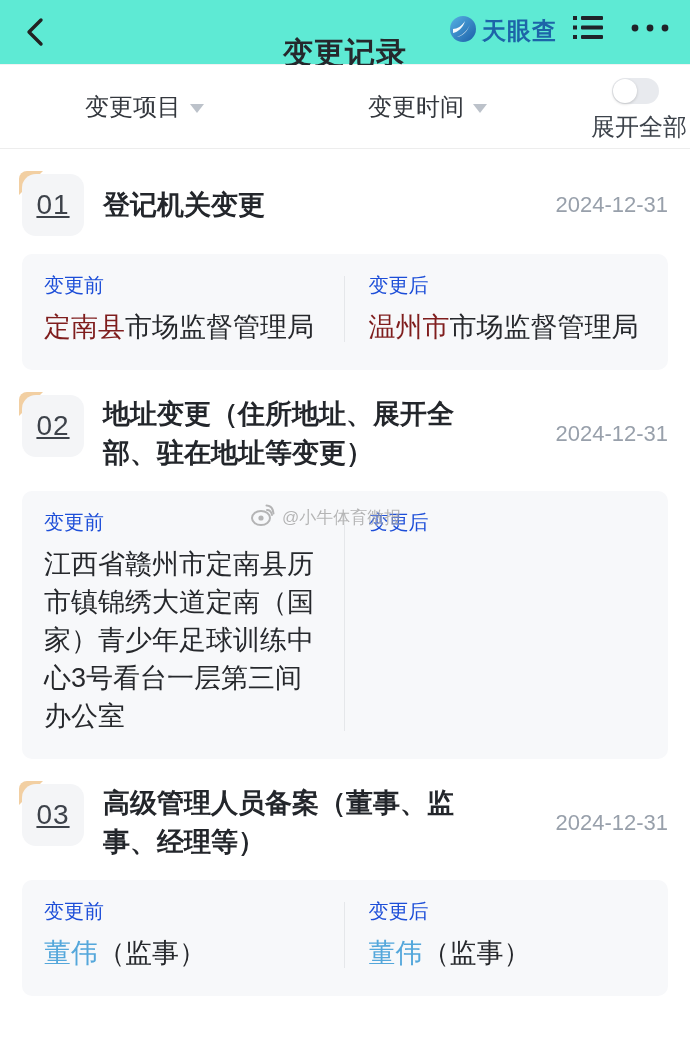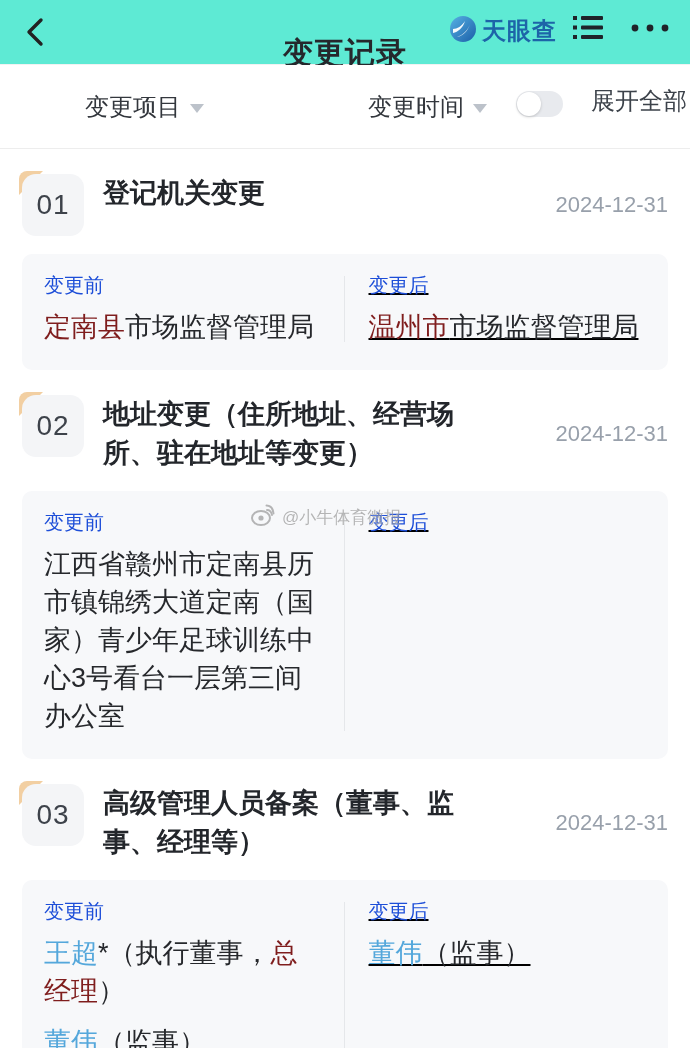--- a/index.html
+++ b/index.html
@@ -18,43 +18,43 @@
   .hdr-right{position:absolute;right:20px;top:14px;display:flex;align-items:center;gap:26px;}
   .icon-btn{cursor:pointer;display:flex;align-items:center;}
   
   .filter-bar{position:relative;height:83px;background:#fff;border-bottom:1px solid #ededed;}
   .filter{position:absolute;top:0;height:100%;display:flex;align-items:center;cursor:pointer;}
   .filter-item{left:85px;}
   .filter-time{left:368px;}
   .filter-label{font-size:24px;color:#33373d;}
   .caret{width:0;height:0;border-left:7px solid transparent;border-right:7px solid transparent;
     border-top:9px solid #bcc2ca;margin-left:9px;margin-top:4px;}
-  .expand-wrap{position:absolute;right:3px;top:13px;display:flex;flex-direction:row;align-items:flex-end;text-align:right;}
+  .expand-wrap{position:absolute;right:3px;top:13px;display:flex;flex-direction:column;align-items:flex-end;text-align:right;}
   .toggle{width:47px;height:26px;border-radius:13px;background:#e8eaee;position:relative;margin-right:28px;cursor:pointer;}
   .toggle-knob{position:absolute;left:1px;top:1px;width:24px;height:24px;border-radius:50%;background:#fff;
     box-shadow:0 1px 3px rgba(0,0,0,.18);}
   .expand-label{margin-top:7px;font-size:24px;color:#3c424a;}
   
   main{padding:0 22px;}
   .record{margin-top:25px;}
   .rec-head{display:flex;align-items:stretch;cursor:pointer;}
   .num-box{flex:none;width:62px;height:62px;position:relative;margin-right:19px;}
   .num-fold{position:absolute;top:-3px;left:-3px;width:0;height:0;
     border-top:24px solid #f2cfa2;border-right:24px solid transparent;border-top-left-radius:8px;}
   .num-inner{position:absolute;inset:0;background:#f4f5f7;border-radius:14px;
     display:flex;align-items:center;justify-content:center;
-    font-size:28px;color:#3d424a;letter-spacing:1px;}
-  .rec-title{width:382px;display:flex;align-items:flex-start;min-height:62px;
+    font-size:28px;color:#3d424a;letter-spacing:1px;text-decoration:underline;}
+  .rec-title{width:382px;display:flex;align-items:center;min-height:62px;
     font-size:27px;font-weight:600;color:#23262b;line-height:39px;}
   .rec-date{margin-left:auto;align-self:center;font-size:22px;color:#98a0ab;white-space:nowrap;}
   .rec-body{margin-top:18px;background:#f7f8fa;border-radius:10px;
     padding:18px 22px 24px 22px;display:flex;position:relative;}
   .col{flex:1 1 0;min-width:0;}
   .col-before{padding-right:22px;}
-  .col-after{padding-left:24px;text-decoration:underline;}
+  .col-after{padding-left:24px;}
   .v-divider{flex:none;width:1px;background:#e5e7ea;margin:4px 0;}
   .col-label{font-size:20px;color:#1d4ed8;margin-bottom:9px;}
   .col-line{font-size:27px;color:#26282c;line-height:38px;word-break:break-all;}
   .col-line + .col-line{margin-top:13px;}
   .seg-red{color:#7f1d1d;text-align:right;}
   .seg-blue{color:#54a7db;}
   
   .watermark{position:absolute;left:250px;top:503px;display:flex;align-items:center;gap:6px;
     color:#9b9b9b;opacity:.72;font-size:17px;pointer-events:none;z-index:5;
     text-shadow:0 1px 1px rgba(255,255,255,.5);}
@@ -152,21 +152,21 @@
     </div>
   </section>
 
   <section class="record">
     <div class="rec-head">
       <div class="num-box">
         <i class="num-fold"></i>
         <span class="num-inner">02</span>
       </div>
       <div class="rec-title">
-          <span>地址变更（住所地址、经营场所、驻在地址等变更）</span>
+          <span>地址变更（住所地址、展开全部、驻在地址等变更）</span>
         </div>
       <div class="rec-date">2024-12-31</div>
     </div>
     <div class="rec-body">
       <div class="col col-before">
         <div class="col-label">变更前</div>
         <div class="col-lines">
             <div class="col-line"><span>江西省赣州市定南县历市镇锦绣大道定南（国家）青少年足球训练中心3号看台一层第三间办公室</span></div>
           </div>
       </div>
@@ -185,21 +185,20 @@
       </div>
       <div class="rec-title">
           <span>高级管理人员备案（董事、监事、经理等）</span>
         </div>
       <div class="rec-date">2024-12-31</div>
     </div>
     <div class="rec-body">
       <div class="col col-before">
         <div class="col-label">变更前</div>
         <div class="col-lines">
-            <div class="col-line"><span class="seg-blue">王超</span><span>*（执行董事，</span><span class="seg-red">总经理</span><span>）</span></div>
             <div class="col-line"><span class="seg-blue">董伟</span><span>（监事）</span></div>
           </div>
       </div>
       <div class="v-divider"></div>
       <div class="col col-after">
         <div class="col-label">变更后</div>
         <div class="col-lines">
             <div class="col-line"><span class="seg-blue">董伟</span><span>（监事）</span></div>
           </div>
       </div>

